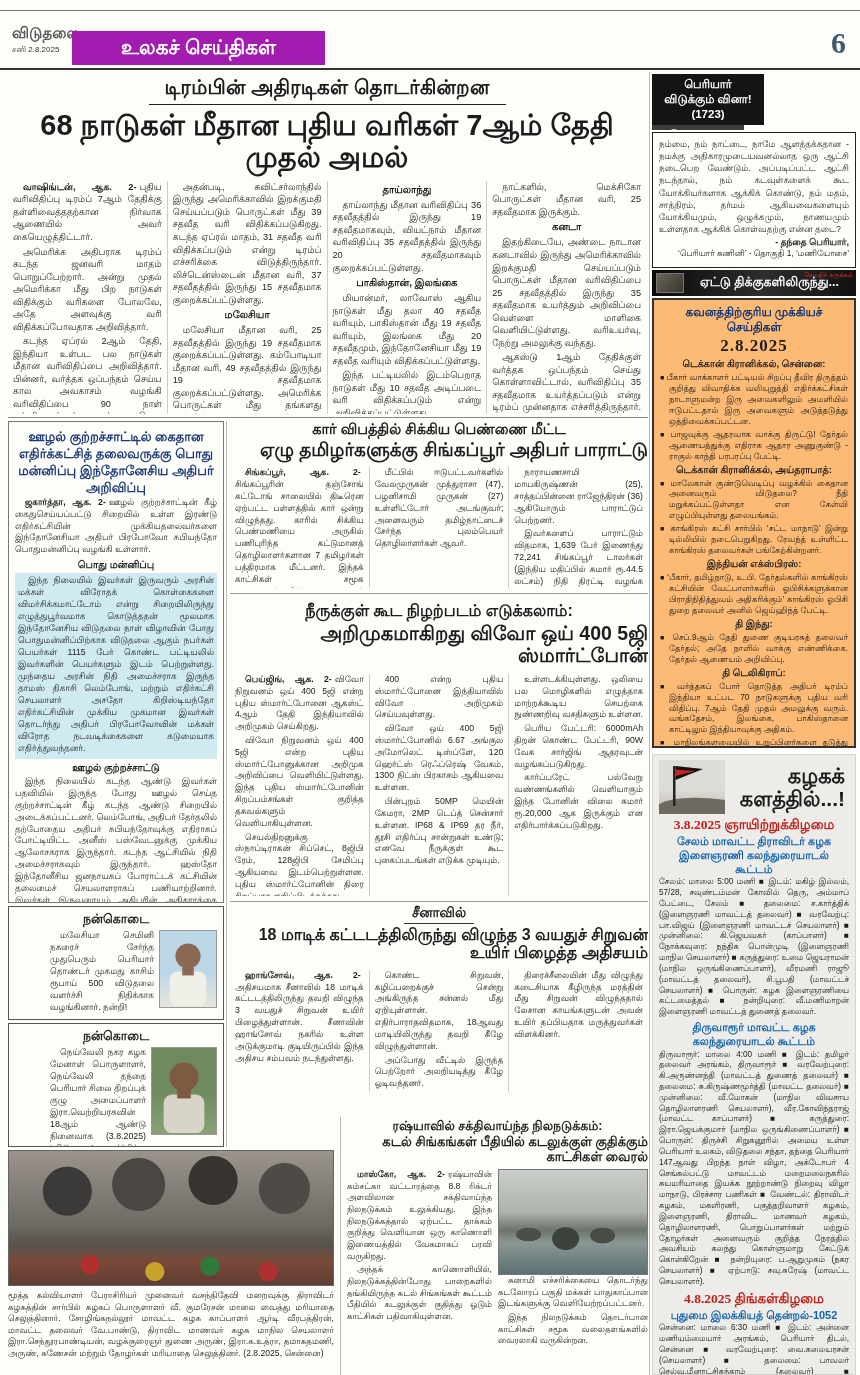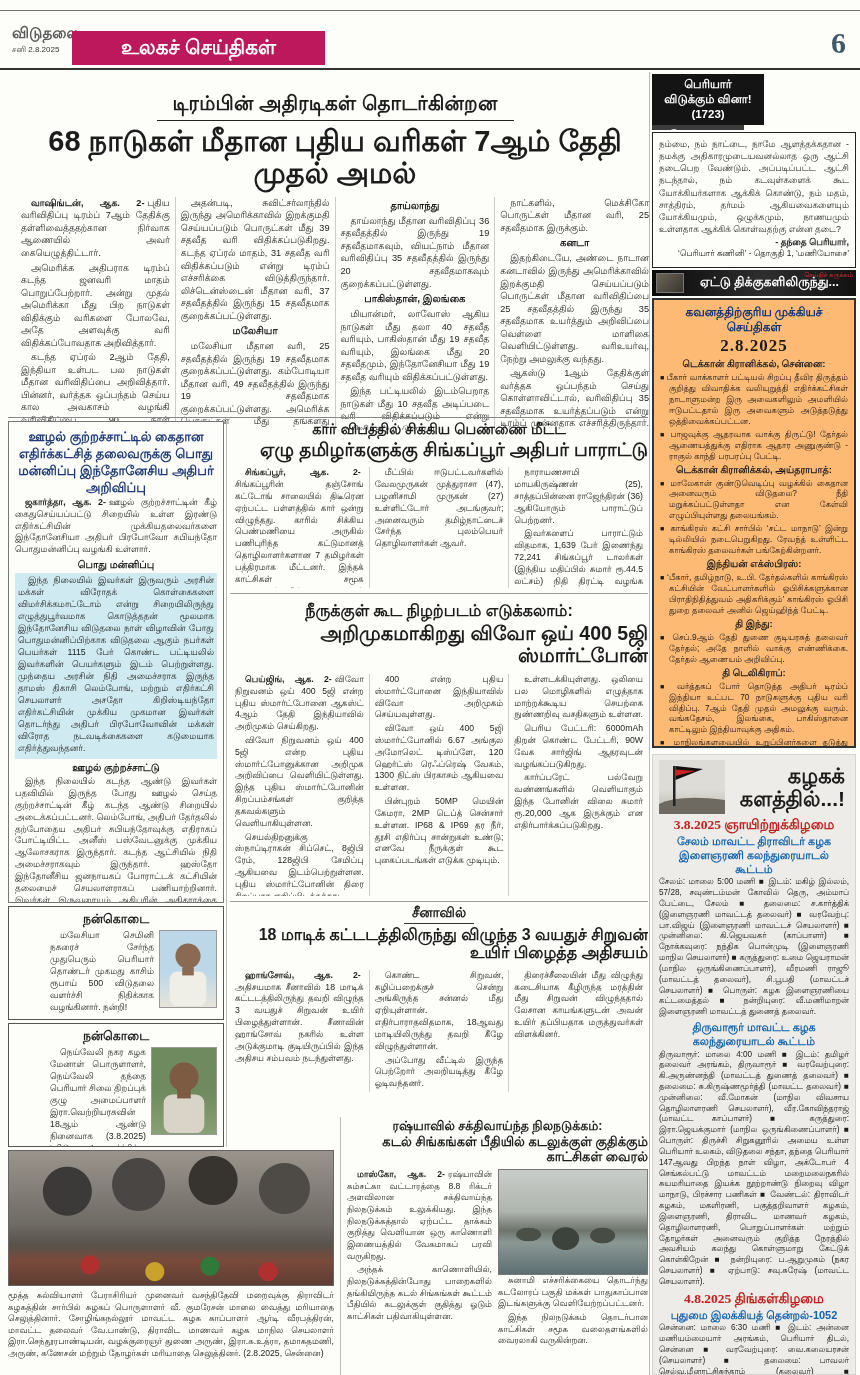--- a/index.html
+++ b/index.html
@@ -10,38 +10,38 @@
     font-family:"Liberation Sans", sans-serif;
   }
   .abs { position:absolute; }
   .rule-v { position:absolute; background:#bbb; width:1px; }
 
   
   .topline { top:10px; left:0; width:860px; height:1px; background:#777; }
   .masthead { left:12px; top:25px; }
   .masthead .mt-title { font-size:15px; font-weight:bold; color:#5a5a5a; font-family:"Liberation Serif", serif; }
   .masthead .mt-date { font-size:8px; color:#333; margin-top:1px; }
-  .banner { left:72px; top:31px; width:253px; height:34px; background:#be185d;
+  .banner { left:72px; top:31px; width:253px; height:34px; background:#a21caf;
     display:flex; align-items:center; justify-content:center; }
   .banner span { color:#fff; font-size:20px; font-weight:bold; }
   .pagenum { right:14px; top:26px; font-size:30px; font-weight:bold; color:#3f5a6b; font-family:"Liberation Serif", serif; }
   .headrule { top:68px; left:0; width:860px; height:2px; background:#333; }
 
   
   .para { font-size:9.2px; line-height:1.36; text-align:justify; text-indent:10px; margin-bottom:2px; }
   .para .dl { font-weight:bold; padding-right:3px; }
   .para .dl:empty, .para .pt:empty { display:none; }
   .sub { font-weight:bold; text-align:center; font-size:10px; margin:3px 0 1px; }
   .sub:empty { display:none; }
   .cols { display:flex; margin-top:7px; }
   .col { flex:1; padding:0 5px; border-left:1px solid #ccc; min-width:0; }
   .col:first-child { border-left:none; }
 
   
-  .lead { left:8px; top:92px; width:638px; height:338px; overflow:hidden;margin-left:8px; }
+  .lead { left:8px; top:76px; width:638px; height:338px; overflow:hidden; }
   .kicker { display:table; margin:0 auto; font-size:20px; font-weight:bold;
     border-bottom:1.5px solid #222; padding:0 16px 3px; letter-spacing:.2px; }
   .headline1 { text-align:center; font-size:29px; font-weight:bold; line-height:1.12; margin-top:4px; }
   .lead-rule { top:417px; left:8px; width:640px; height:1px; background:#888; }
 
   
   .indo { left:8px; top:421px; width:216px; height:482px; border:1px solid #777; padding:6px 6px; overflow:hidden; background:#fdfdfa; }
   .indo-h { font-size:13px; font-weight:bold; color:#1c3a75; text-align:center; line-height:1.32; }
   .indo .para { font-size:8.8px; }
   .cyan { background:#cfeaf0; padding:2px 3px; }

